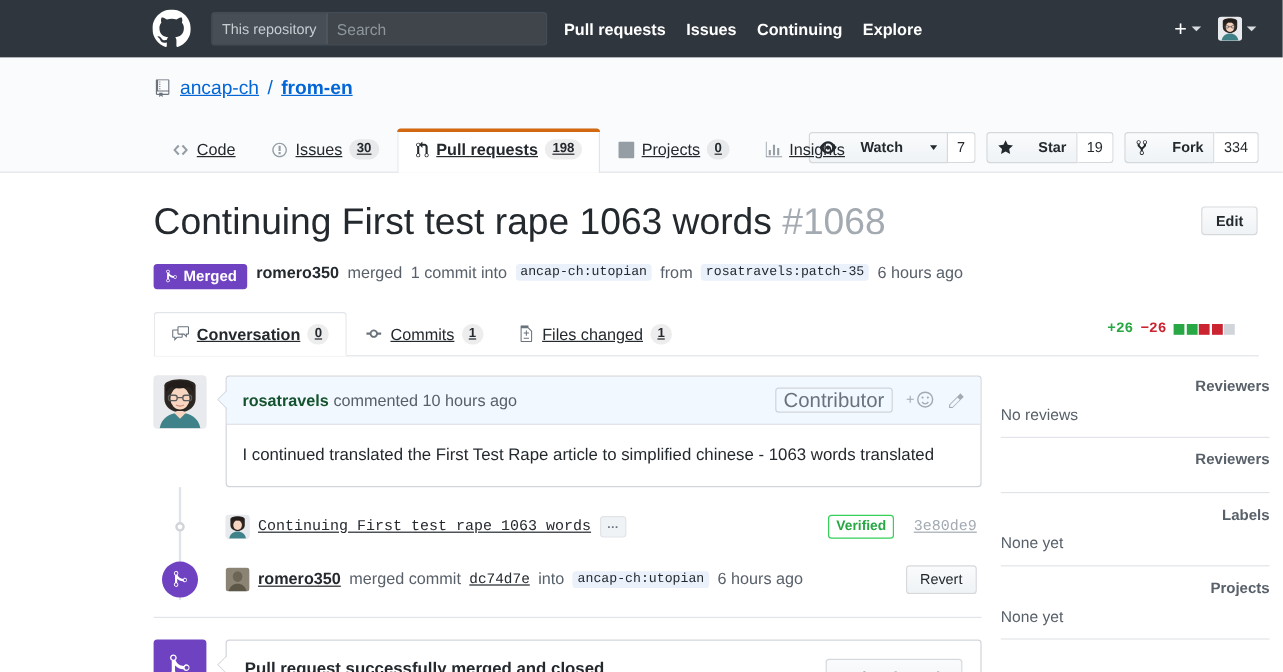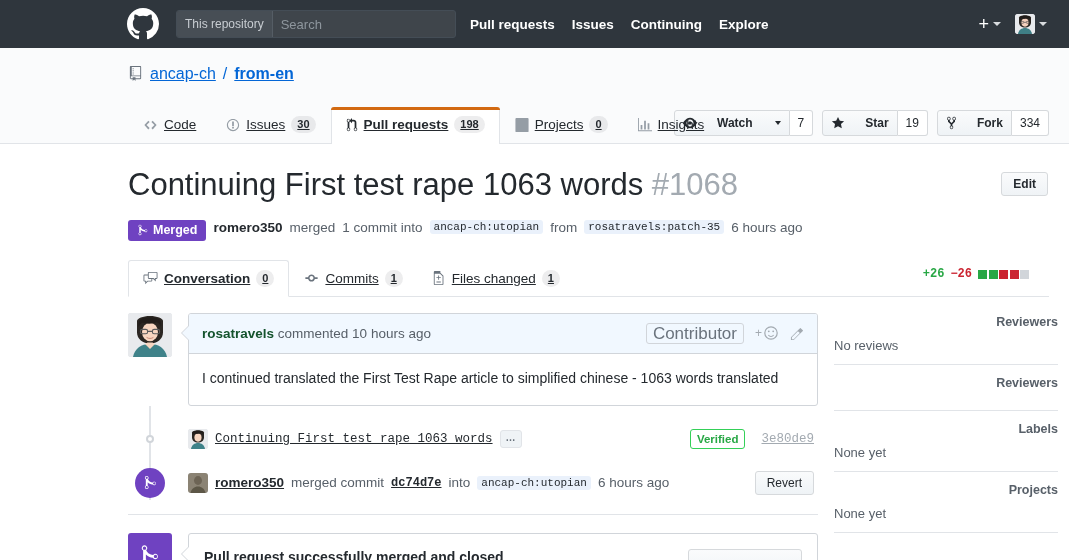--- a/index.html
+++ b/index.html
@@ -468,21 +468,21 @@
     font-size: 12px;
     font-weight: normal;
     padding: 4px 11px;
     color: #24292e;
   }
   .strong-dark { color: #24292e; font-weight: bold; }
   .mono-sha-inline {
     font-family: "Liberation Mono", monospace;
     font-size: 12px;
     color: #24292e;
-    font-weight: bold;
+    font-weight: normal;
   }
 
   .tl-divider {
     height: 1px;
     background: #e1e4e8;
     margin: 14px 0 0 0;
   }
 
   
   .merge-row {

